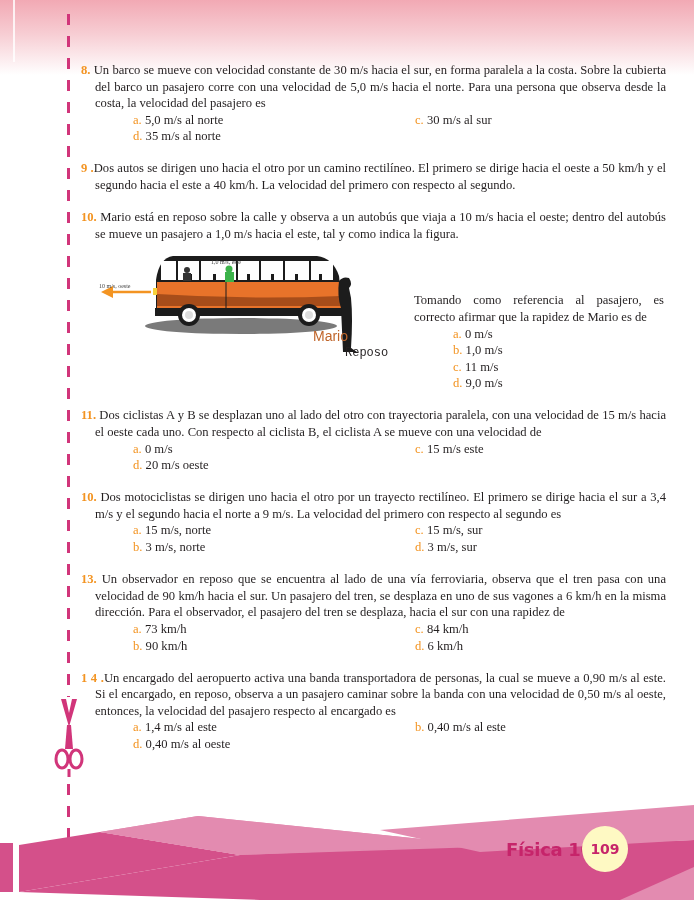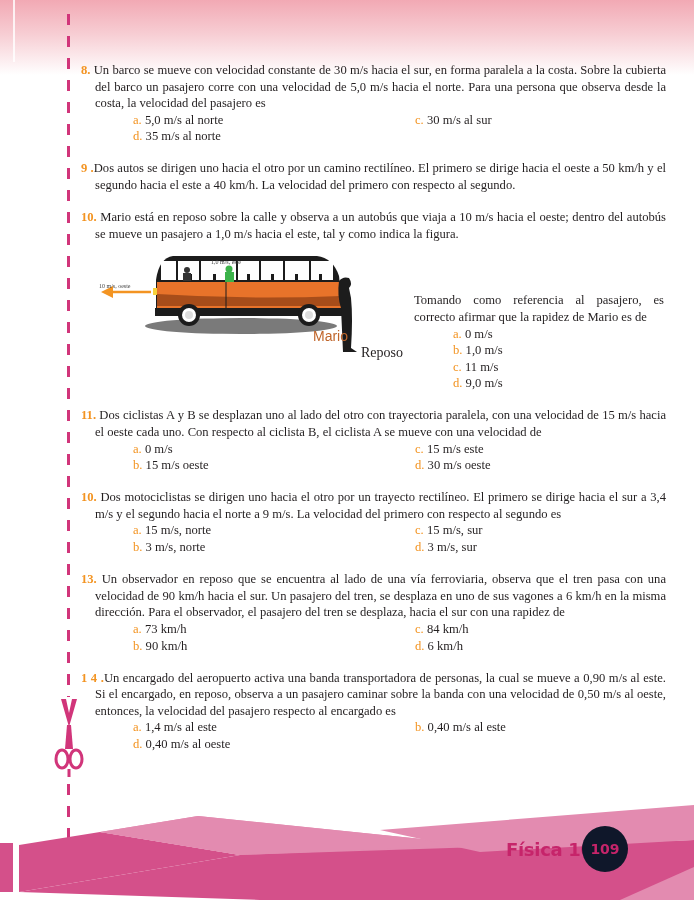--- a/index.html
+++ b/index.html
@@ -18,21 +18,21 @@
   .opts { display:grid; grid-template-columns: 282px 240px; padding-left:52px; }
   .opt .l { color:#f39422; }
   .fig-row { display:flex; margin-top:6px; }
   .fig { position:relative; width:330px; height:118px; }
   .fig-text { width:250px; margin-left:3px; text-align:justify;margin-top:44px; }
   .fig-text .opts1 { padding-left:39px; }
   .footer-band { position:absolute; left:0; top:800px; width:694px; height:100px; }
   .footer-label { position:absolute; left:506px; top:839px; font-family:"DejaVu Sans", sans-serif;
                   font-weight:bold; font-size:18px; color:#c6246a; letter-spacing:-0.3px; }
   .page-circle { position:absolute; left:582px; top:826px; width:46px; height:46px; border-radius:50%;
-                 background:#0f172a; color:#c6246a; font-family:"DejaVu Sans", sans-serif; font-weight:bold;
+                 background:#fef9c3; color:#c6246a; font-family:"DejaVu Sans", sans-serif; font-weight:bold;
                  font-size:14px; display:flex; align-items:center; justify-content:center; }
 </style>
 </head>
 <body>
 
 <div class="top-band">
     <div class="edge"></div>
   </div>
 <div class="cut-line"></div>
 <div class="scissors">
@@ -98,41 +98,40 @@
           <circle cx="228" cy="67" r="11" fill="#1c1c1c"></circle>
             <circle cx="228" cy="67" r="7" fill="#fff"></circle>
             <circle cx="228" cy="67" r="4" fill="#ddd"></circle>
           <line x1="30" y1="44" x2="70" y2="44" stroke="#f39422" stroke-width="2.5"></line>
           <path d="M20 44 L32 38 L32 50 Z" fill="#f39422"></path>
           <path d="M258 33 Q262 28 268 30 Q272 36 268 40 L270 50 Q272 70 270 100 L276 104 L262 104 L260 60 Q256 48 258 33 Z" fill="#1c1c1c"></path>
         </svg>
         <span style="position:absolute;left:18px;top:30px;font-size:6px;color:#444;">10 m/s, oeste</span>
         <span style="position:absolute;left:130px;top:6px;font-size:6px;color:#444;">1,0 m/s, este</span>
         <span style="position:absolute;left:232px;top:80px;font-family:'Liberation Sans',sans-serif;font-size:14px;color:#c0652a;">Mario</span>
-        <span style="position:absolute;left:280px;top:97px;font-family:Liberation Serif, serif;font-size:14px;color:#231f20;">Reposo</span>
+        <span style="position:absolute;left:264px;top:97px;font-family:Liberation Mono, monospace;font-size:12px;color:#231f20;">Reposo</span>
       </div>
       <div class="fig-text">
         <div>Tomando como referencia al pasajero, es correcto afirmar que la rapidez de Mario es de</div>
         <div class="opts1">
           <div class="opt"><span class="l">a.</span> <span>0 m/s</span></div>
           <div class="opt"><span class="l">b.</span> <span>1,0 m/s</span></div>
           <div class="opt"><span class="l">c.</span> <span>11 m/s</span></div>
           <div class="opt"><span class="l">d.</span> <span>9,0 m/s</span></div>
         </div>
       </div>
     </div>
   </div>
 
   <div class="q">
     <div class="stem"><span class="num">11.</span> <span>Dos ciclistas A y B se desplazan uno al lado del otro con trayectoria paralela, con una velocidad de 15 m/s hacia el oeste cada uno. Con respecto al ciclista B, el ciclista A se mueve con una velocidad de</span></div>
     <div class="opts">
       <div class="opt"><span class="l">a.</span> <span>0 m/s</span></div>
       <div class="opt"><span class="l">c.</span> <span>15 m/s este</span></div>
-      <div class="opt"><span class="l">b.</span> <span>15 m/s oeste</span></div>
-      <div class="opt"><span class="l">d.</span> <span>30 m/s oeste</span></div>
+      <div class="opt"><span class="l">d.</span> <span>20 m/s oeste</span></div>
     </div>
   </div>
 
   <div class="q">
     <div class="stem"><span class="num">10.</span> <span>Dos motociclistas se dirigen uno hacia el otro por un trayecto rectilíneo. El primero se dirige hacia el sur a 3,4 m/s y el segundo hacia el norte a 9 m/s. La velocidad del primero con respecto al segundo es</span></div>
     <div class="opts">
       <div class="opt"><span class="l">a.</span> <span>15 m/s, norte</span></div>
       <div class="opt"><span class="l">c.</span> <span>15 m/s, sur</span></div>
       <div class="opt"><span class="l">b.</span> <span>3 m/s, norte</span></div>
       <div class="opt"><span class="l">d.</span> <span>3 m/s, sur</span></div>

